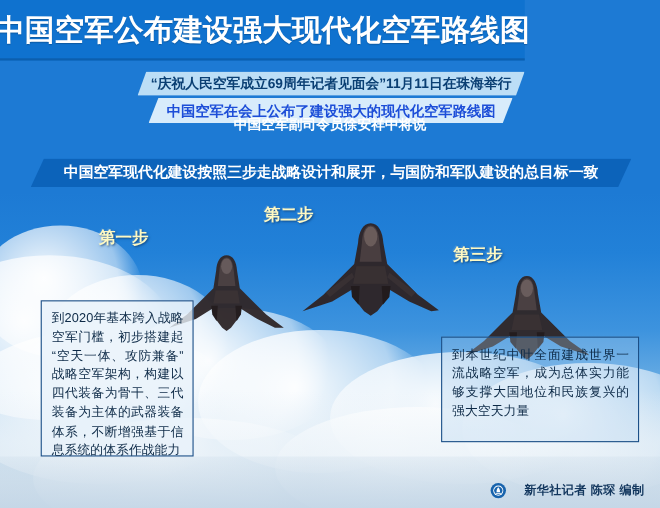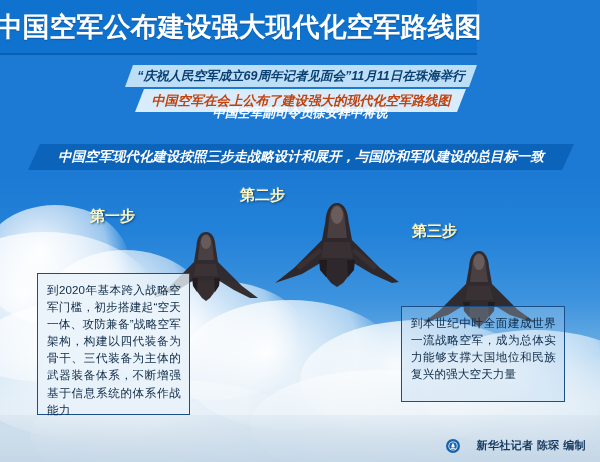--- a/index.html
+++ b/index.html
@@ -71,36 +71,35 @@
   }
 
   
   .ribbon {
     position: absolute;
     display: flex;
     align-items: center;
     justify-content: center;
     white-space: nowrap;
     box-sizing: border-box;
-    font-style: italic;
   }
   .ribbon-1 {
     left: 125px; top: 65px;
     width: 352px; height: 22px;
     background: #bcdef6;
     color: #0a3f73;
     font-size: 12.5px;
     font-weight: bold;
     clip-path: polygon(8px 0, 100% 0, calc(100% - 8px) 100%, 0 100%);
   }
   .ribbon-2 {
     left: 135px; top: 89px;
     width: 332px; height: 23px;
     background: #d8ecfb;
-    color: #c2410c;
+    color: #1d4ed8;
     font-size: 13px;
     font-weight: bold;
     clip-path: polygon(9px 0, calc(100% - 1px) 0, calc(100% - 10px) 100%, 0 100%);
   }
   .ribbon-3 {
     left: 150px; top: 103px;
     width: 300px; height: 20px;
     color: #ffffff;
     font-size: 12.5px;
     font-weight: bold;
@@ -141,33 +140,33 @@
     border: 1.5px solid #1b4f87;
     padding: 7px 8px 6px 9px;
     color: #0d2a47;
     font-size: 11.6px;
     line-height: 17.1px;
     letter-spacing: 0.1px;
     text-align: justify;
   }
   .box-1 {
     left: 37px; top: 273px;
-    width: 153px; height: 142px;
+    width: 139px; height: 142px;
     background: rgba(231,241,250,0.80);
   }
   .box-2 {
     left: 233px; top: 258px;
     width: 156px; height: 186px;
     background: rgba(150,196,235,0.36);
     border-color: #1a4f85;
     color: #0b2440;
   }
   .box-3 {
     left: 401px; top: 306px;
-    width: 164px; height: 96px;
+    width: 180px; height: 96px;
     background: rgba(176,210,238,0.30);
     border-color: #1b4f87;
     color: #0d2a47;
   }
 
   
   .credit {
     position: absolute;
     right: 14px;
     bottom: 9px;

